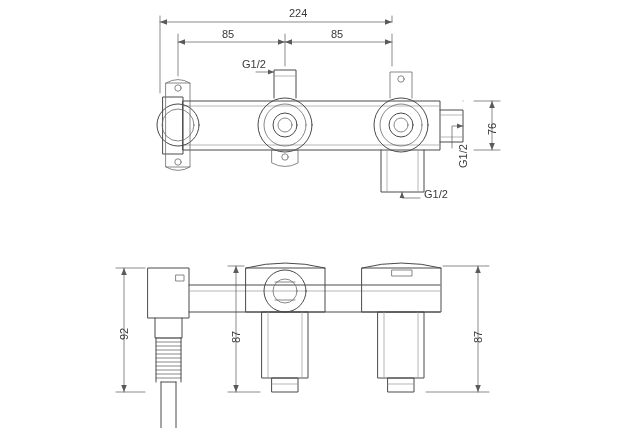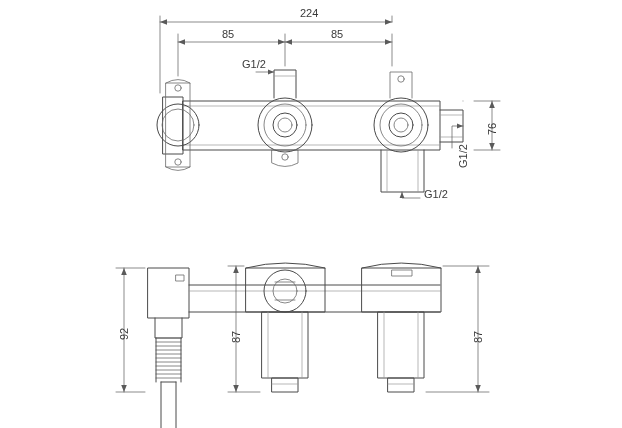--- a/index.html
+++ b/index.html
@@ -175,21 +175,21 @@
         <path d="M443 266 L489 266"></path>
         <path d="M426 392 L489 392"></path>
         <path d="M478 266 L478 392"></path>
         <path d="M478 266 L475.2 273 L480.8 273 Z" fill="#5a5a5a" stroke="none"></path>
         <path d="M478 392 L475.2 385 L480.8 385 Z" fill="#5a5a5a" stroke="none"></path>
       </g>
 
     </g>
   </svg>
 
-  <div class="dim-label" style="left:300px; top:8px;">224</div>
+  <div class="dim-label" style="left:289px; top:8px;">224</div>
 
   <div class="dim-label" style="left:222px; top:29px;">85</div>
 
   <div class="dim-label" style="left:331px; top:29px;">85</div>
 
   <div class="dim-label rot" style="left:487px; top:135px; transform: rotate(-90deg);">76</div>
 
   <div class="dim-label" style="left:242px; top:59px;">G1/2</div>
 
   <div class="dim-label rot" style="left:458px; top:168px; transform: rotate(-90deg);">G1/2</div>

